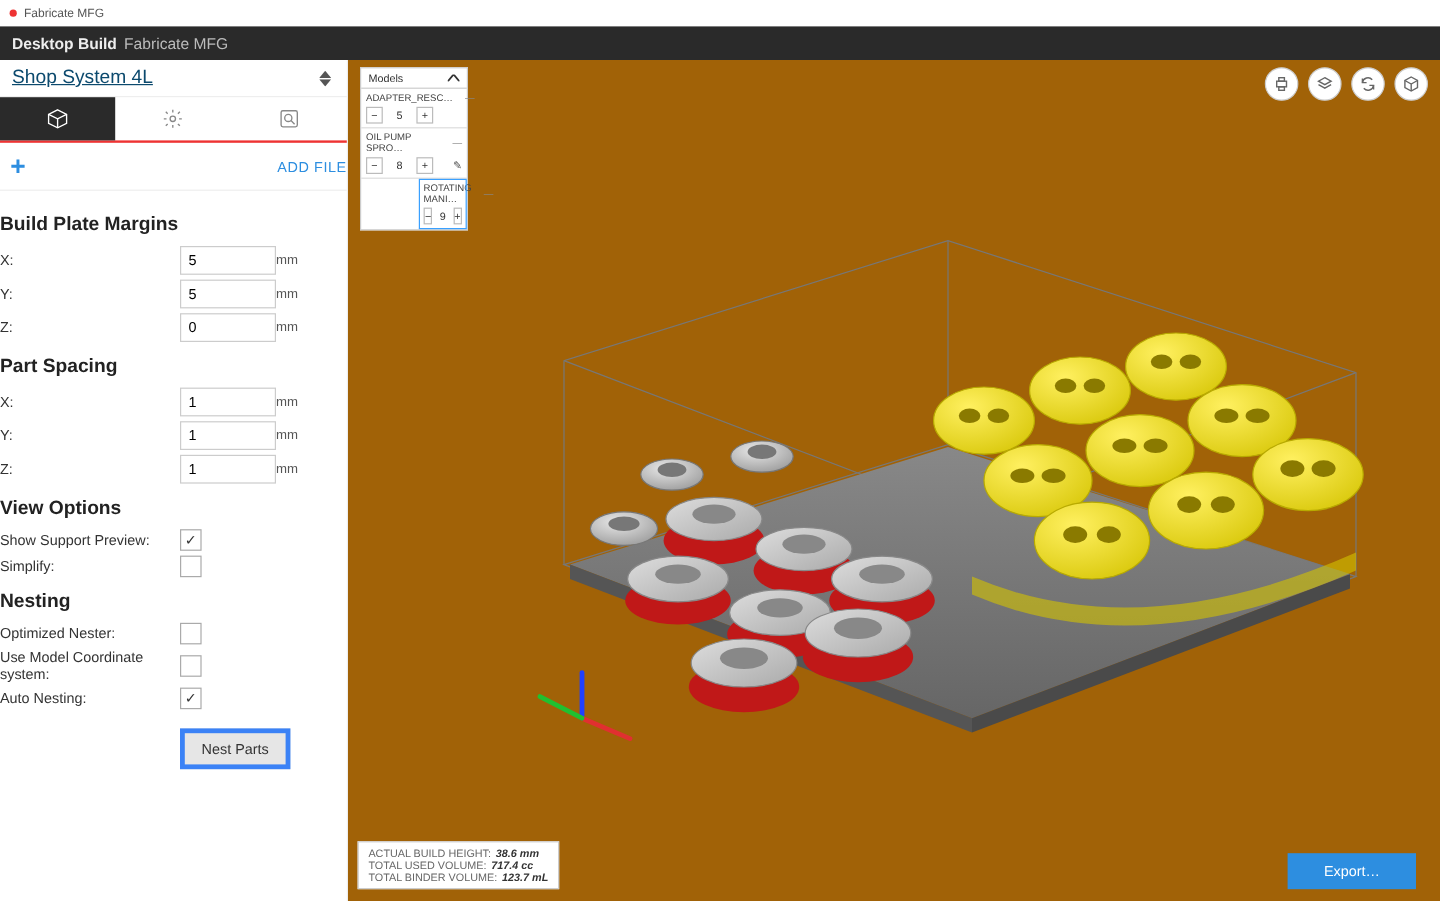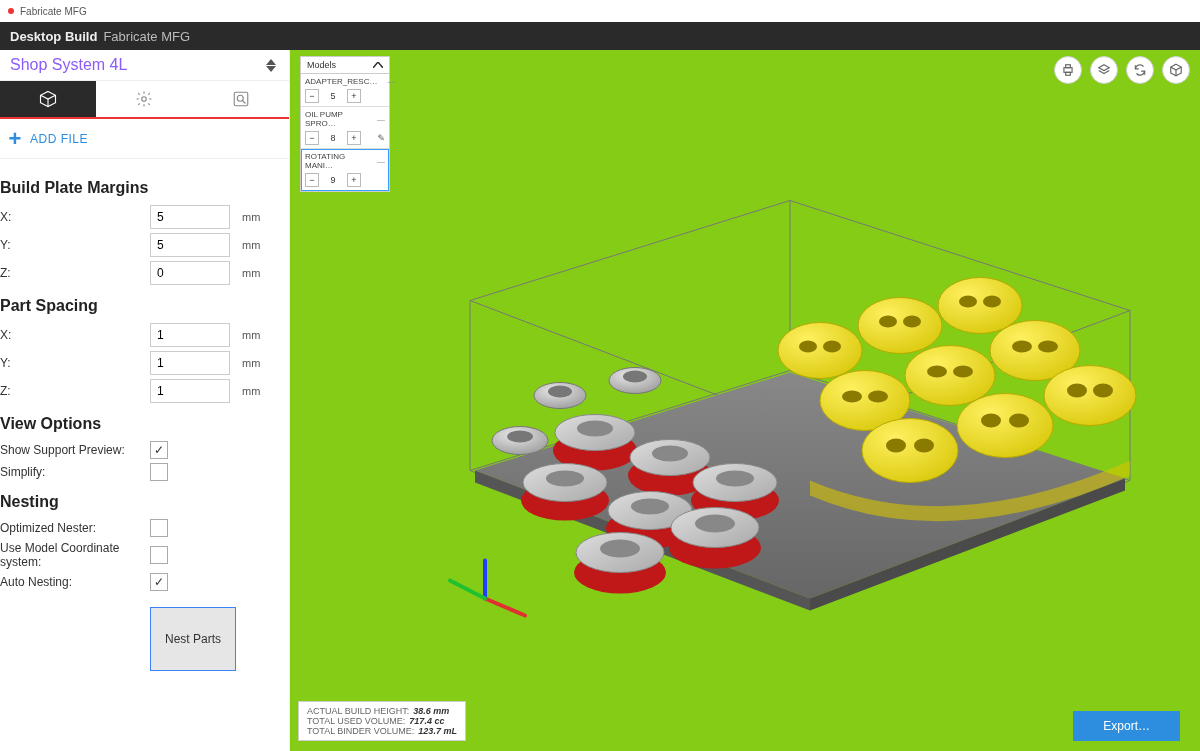--- a/index.html
+++ b/index.html
@@ -10,51 +10,51 @@
 
   .title-bar { height: 28px; background: #2a2a2a; color: #eee; display: flex; align-items: center; padding: 0 10px; font-size: 13px; }
   .title-bar .brand { font-weight: bold; margin-right: 6px; }
   .title-bar .app   { color: #bbb; }
 
   .main { display: flex; height: calc(751px - 22px - 28px); }
 
   .sidebar { width: 290px; border-right: 1px solid #eee; display: flex; flex-direction: column; }
 
   .system-row { display: flex; align-items: center; justify-content: space-between; padding: 6px 10px; border-bottom: 1px solid #eee; }
-  .system-row .label { font-size: 16px; color: #8b5cf6; }
+  .system-row .label { font-size: 16px; color: #0c4a6e; text-decoration: underline; }
   .system-row .updown { width: 16px; display: flex; flex-direction: column; align-items: center; gap:1px; color:#555; }
   .updown svg { display:block; }
 
   .mode-tabs { display: flex; height: 38px; border-bottom: 2px solid #e33; }
   .mode-tab { flex: 1; display: flex; align-items: center; justify-content: center; color: #777; cursor: pointer; }
   .mode-tab.active { background: #2a2a2a; color: #fff; }
 
   .addfile { display: flex; align-items: center; height: 40px; color: #2d8ee0; border-bottom:1px solid #eee;}
   .addfile .plus { width: 30px; text-align: center; font-size: 22px; font-weight: bold; }
-  .addfile .txt  { flex: 1; text-align: left; font-size: 12px; letter-spacing: 0.5px; }
+  .addfile .txt  { flex: 1; text-align: right; font-size: 12px; letter-spacing: 0.5px; }
 
   .panel { padding: 8px 10px 0 0; overflow:auto; flex:1;}
   .sect-title { font-size: 16px; font-weight: bold; color: #222; margin: 12px 0 8px 0; }
   .field-row { display: flex; align-items: center; margin: 4px 0; }
   .field-row .lab { width: 150px; font-size: 12px; color: #333; }
   .num-input { width: 80px; height: 24px; border: 1px solid #ccc; padding: 0 6px; font-size: 12px; background:#fff; }
-  .unit { margin-left: 12px; color: #555; font-size: 11px; }
+  .unit { margin-left: 0; color: #555; font-size: 11px; }
 
   .chk { width: 18px; height: 18px; border: 1px solid #aaa; display: inline-flex; align-items:center; justify-content:center; background:#fff;}
   .chk.checked::after { content: "✓"; font-size: 12px; color:#333; }
 
-  .nest-btn { margin: 12px 0 0 150px; padding: 24px 14px; background: #e6e6e6; border: 1px solid #3b82f6; color:#333; font-size:12px; cursor:pointer;}
+  .nest-btn { margin: 12px 0 0 150px; padding: 6px 14px; background: #e6e6e6; border: 4px solid #3b82f6; color:#333; font-size:12px; cursor:pointer;}
 
   
-  .workarea { flex: 1; position: relative; background:#84cc16;}
+  .workarea { flex: 1; position: relative; background:#a16207;}
 
   .models-panel { position: absolute; top: 6px; left: 10px; width: 90px; border:1px solid #ccc; background:#fff; font-size:9px; }
   .mp-head { display:flex; align-items:center; justify-content:space-between; padding:3px 6px; border-bottom:1px solid #ccc; cursor:pointer;}
   .mp-item { border-bottom:1px solid #ddd; padding:3px 4px; }
-  .mp-item.sel { outline:1px solid #3aa0ff; outline-offset:-1px;}
+  .mp-item.sel { outline:1px solid #3aa0ff; outline-offset:-1px;margin-left:48px;}
   .mp-item-head { display:flex; justify-content:space-between; align-items:center; font-size:8px; color:#444;gap:10px;}
   .mp-item-head .dash{ color:#888;}
   .stepper { display:flex; align-items:center; gap:4px; margin-top:3px;}
   .stepper .btn { width:14px; height:14px; border:1px solid #bbb; display:flex; align-items:center; justify-content:center; font-size:9px; background:#fff; cursor:pointer;}
   .stepper .val { width:20px; text-align:center; font-size:9px;}
   .stepper .edit { margin-left:auto; font-size:9px; color:#555;}
 
   .toolbar-right { position:absolute; top:6px; right:10px; display:flex; gap:8px;}
   .tool-circle { width:28px; height:28px; border-radius:50%; border:1px solid #ccc; background:#fff; display:flex; align-items:center; justify-content:center; color:#666; cursor:pointer;}
 

